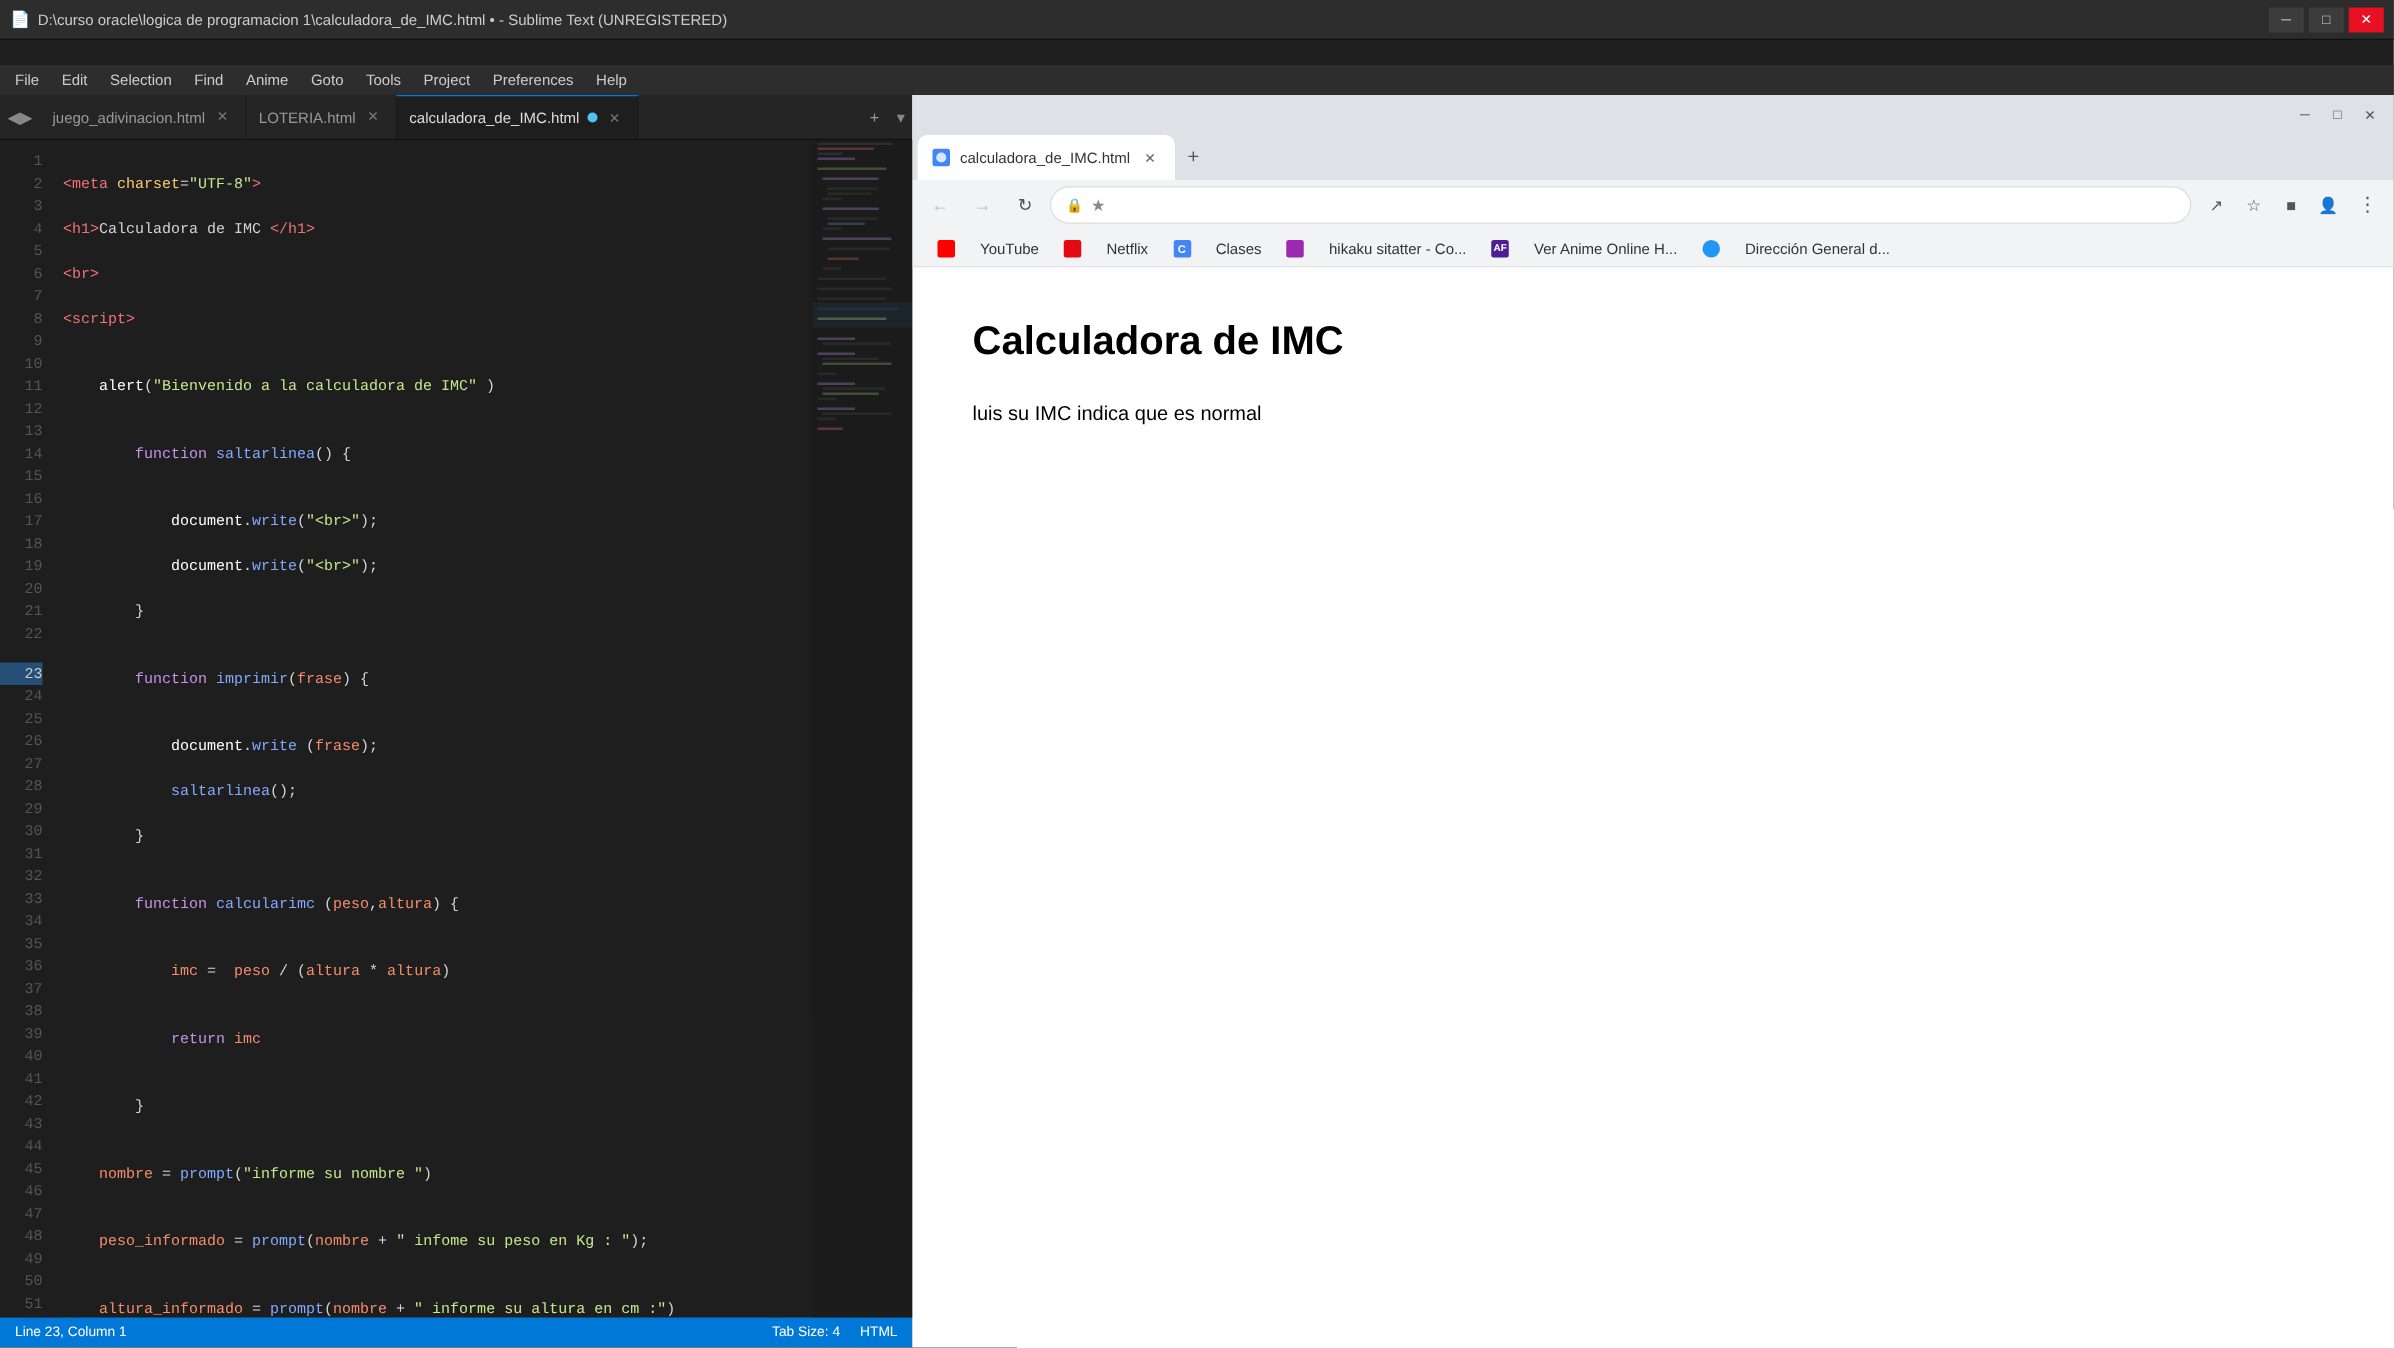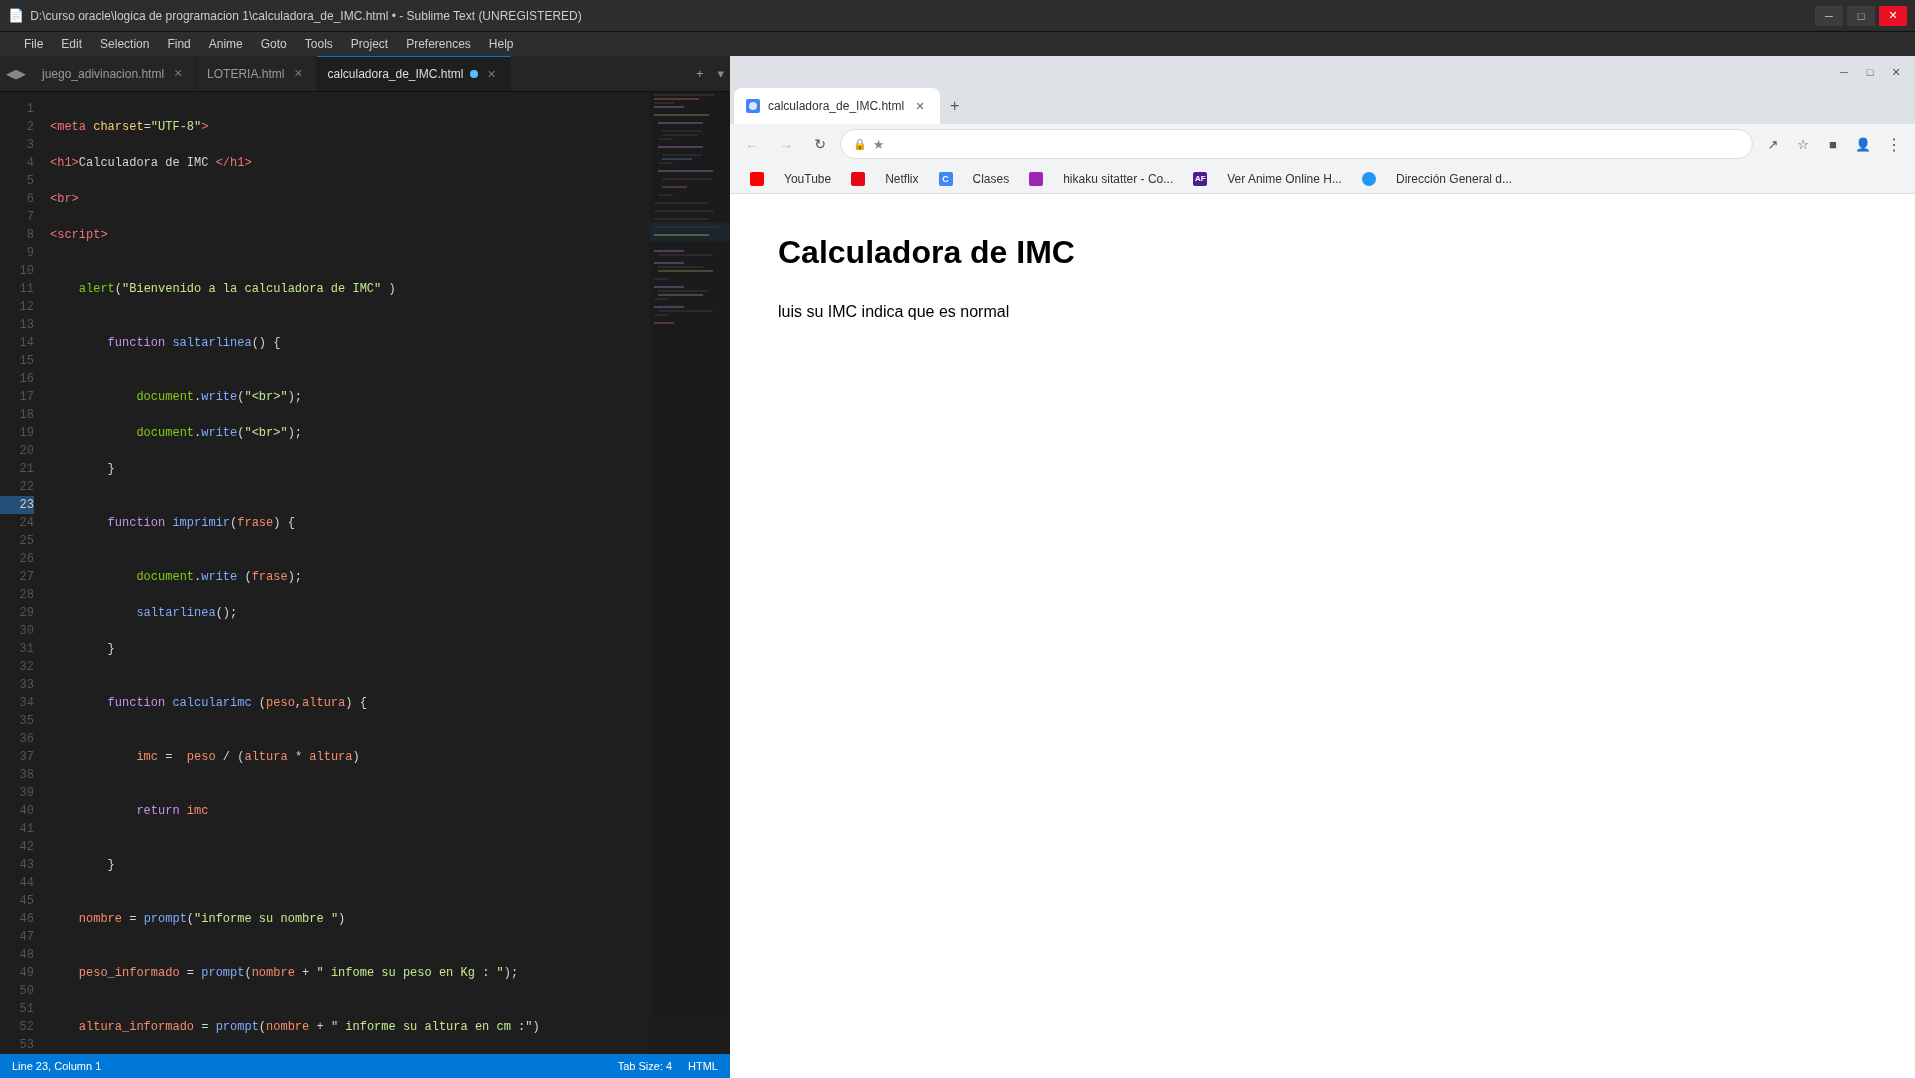--- a/index.html
+++ b/index.html
@@ -40,23 +40,24 @@
       justify-content: center;
     }
     .title-btn.close { background: #e81123; color: white; }
 
     
     .menu-bar {
       background: #2d2d2d;
       height: 24px;
       display: flex;
       align-items: center;
-      padding: 0 16px;
+      padding: 0 4px;
       flex-shrink: 0;
       gap: 2px;
+      margin-top: 20px;
     }
     .menu-item {
       padding: 2px 8px;
       font-size: 12px;
       color: #ccc;
       cursor: pointer;
     }
 
     
     .main-layout {
@@ -147,21 +148,21 @@
       white-space: pre;
       color: #d4d4d4;
     }
 
     
     .kw { color: #c792ea; } 
     .fn { color: #82aaff; } 
     .str { color: #c3e88d; } 
     .tag { color: #f07178; } 
     .attr { color: #ffcb6b; } 
-    .prop { color: #84cc16; } 
+    .prop { color: #ffffff; } 
     .var-name { color: #f78c6c; } 
     .method { color: #82aaff; }
 
     
     .status-bar {
       background: #0078d7;
       height: 24px;
       display: flex;
       align-items: center;
       padding: 0 12px;
@@ -460,21 +461,21 @@
         <div>13</div>
         <div>14</div>
         <div>15</div>
         <div>16</div>
         <div>17</div>
         <div>18</div>
         <div>19</div>
         <div>20</div>
         <div>21</div>
         <div>22</div>
-        <div style="background:#264f78;color:#ccc;">23</div>
+        <div style="background:#264f78;color:#ccc;margin-top:14px;">23</div>
         <div>24</div>
         <div>25</div>
         <div>26</div>
         <div>27</div>
         <div>28</div>
         <div>29</div>
         <div>30</div>
         <div>31</div>
         <div>32</div>
         <div>33</div>

